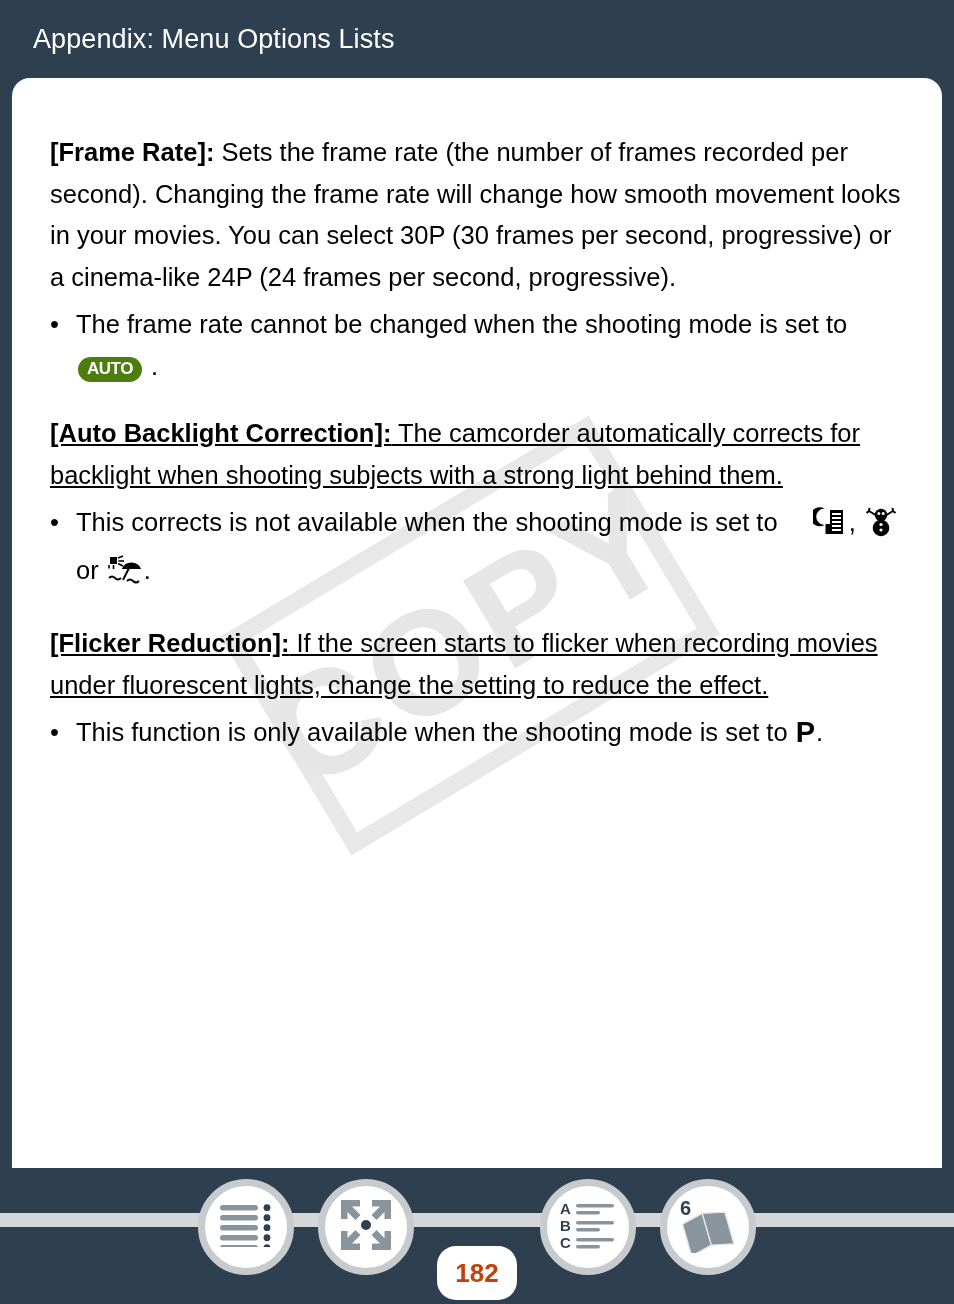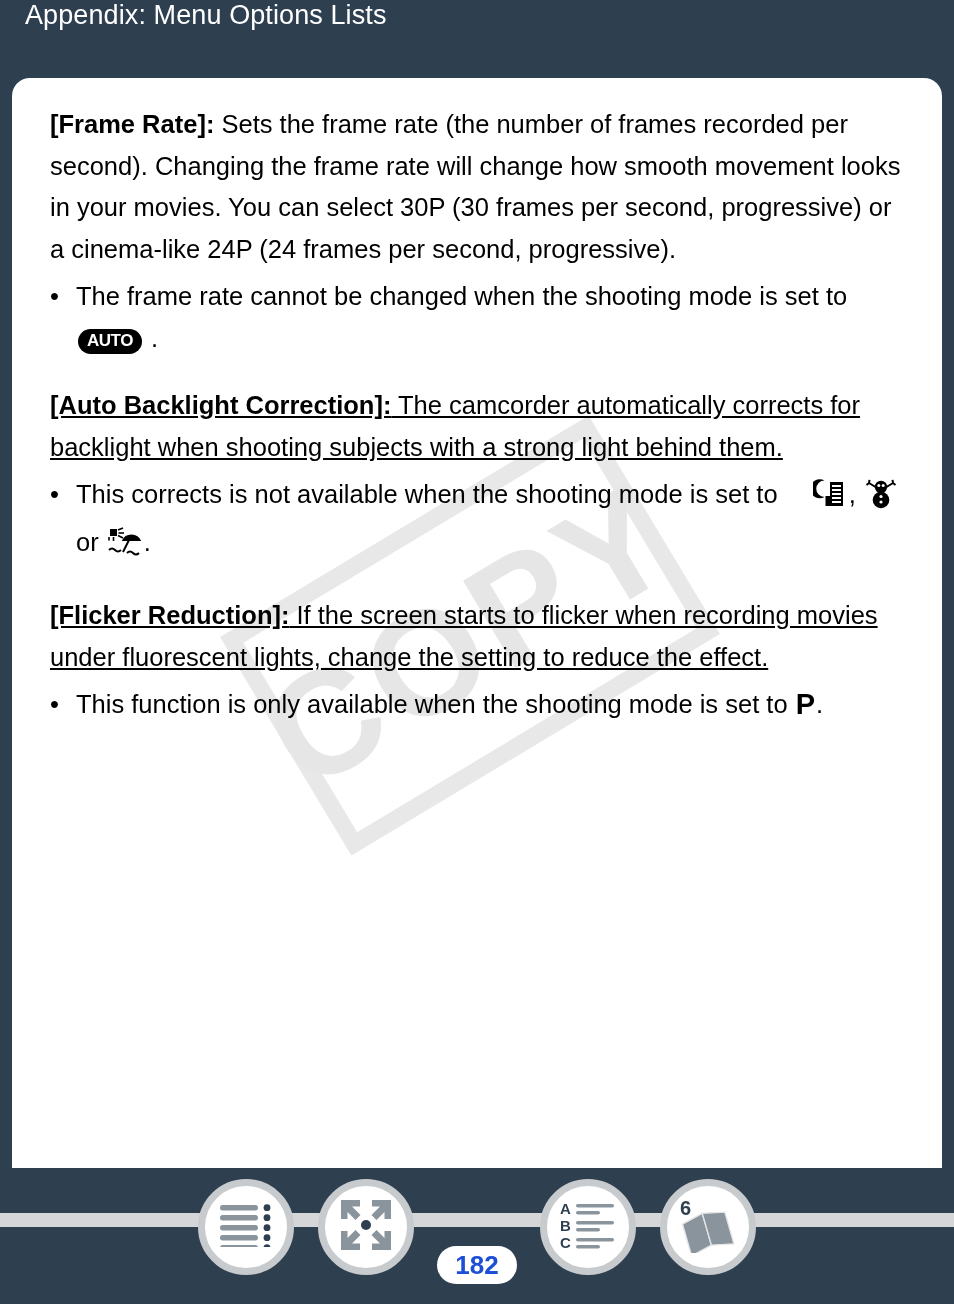--- a/index.html
+++ b/index.html
@@ -15,22 +15,22 @@
     position: relative;
   }
 
   
   .page-header {
     position: absolute;
     top: 0; left: 0;
     width: 754px;
     height: 78px;
     display: flex;
-    align-items: flex-start;
-    padding-left: 25px;
+    align-items: center;
+    padding-left: 33px;
     box-sizing: border-box;
   }
   .page-header .title {
     color: #ffffff;
     font-size: 27px;
     letter-spacing: 0.1px;
     font-weight: 400;
   }
 
   
@@ -77,20 +77,21 @@
     line-height: 1;
   }
 
   
   .doc-body {
     position: relative;
     z-index: 1;
     color: #000000;
     font-size: 25.5px;
     line-height: 41.5px;
+    margin-top: 28px;
   }
   .para {
     margin: 0 0 6px 0;
   }
   .para.spaced {
     margin-top: 26px;
     text-decoration: underline;
   }
   .term {
     font-weight: bold;
@@ -106,21 +107,21 @@
     font-size: 25.5px;
     line-height: 41.5px;
   }
   .bullet-text {
     flex: 1 1 auto;
   }
 
   
   .auto-badge {
     display: inline-block;
-    background: #000000;
+    background: #4d7c0f;
     color: #ffffff;
     font-size: 17px;
     font-weight: bold;
     letter-spacing: -0.5px;
     border-radius: 13px;
     padding: 1px 9px 2px 9px;
     line-height: 22px;
     vertical-align: 1px;
     margin: 0 2px;
     font-family: "Liberation Sans", sans-serif;
@@ -172,27 +173,27 @@
   .nav-btn-toc  { left: 198px; top: 1179px; }
   .nav-btn-zoom { left: 318px; top: 1179px; }
   .nav-btn-index{ left: 540px; top: 1179px; }
   .nav-btn-book { left: 660px; top: 1179px; }
 
   .page-badge {
     position: absolute;
     left: 437px;
     top: 1246px;
     width: 80px;
-    height: 38px;
+    height: 54px;
     background: #ffffff;
     border-radius: 19px;
     display: flex;
     align-items: center;
     justify-content: center;
-    color: #1d4ed8;
+    color: #c2410c;
     font-size: 26px;
     font-weight: bold;
   }
 </style>
 </head>
 <body>
 
 <div class="page-header">
   <div class="title">Appendix: Menu Options Lists</div>
 </div>

